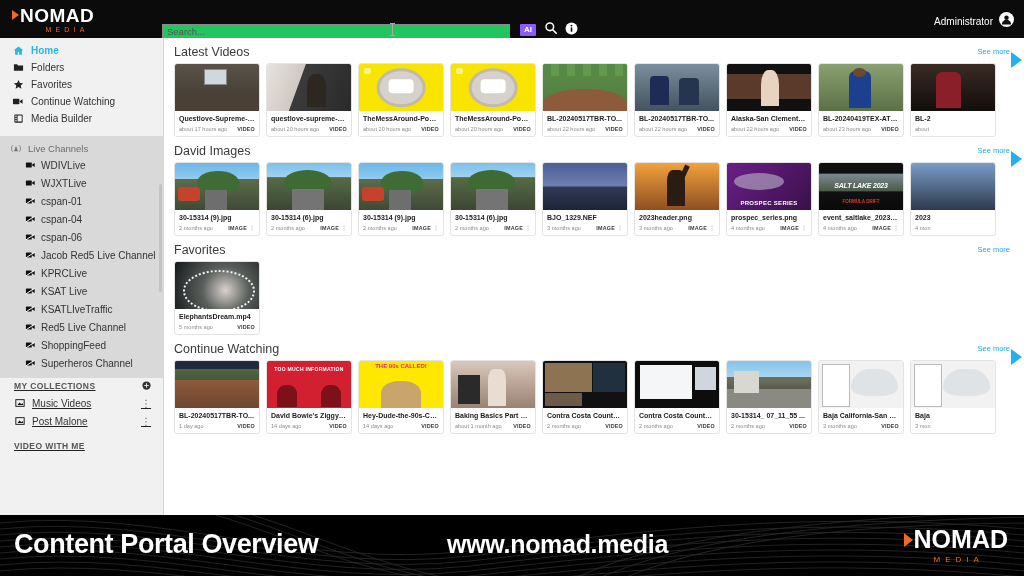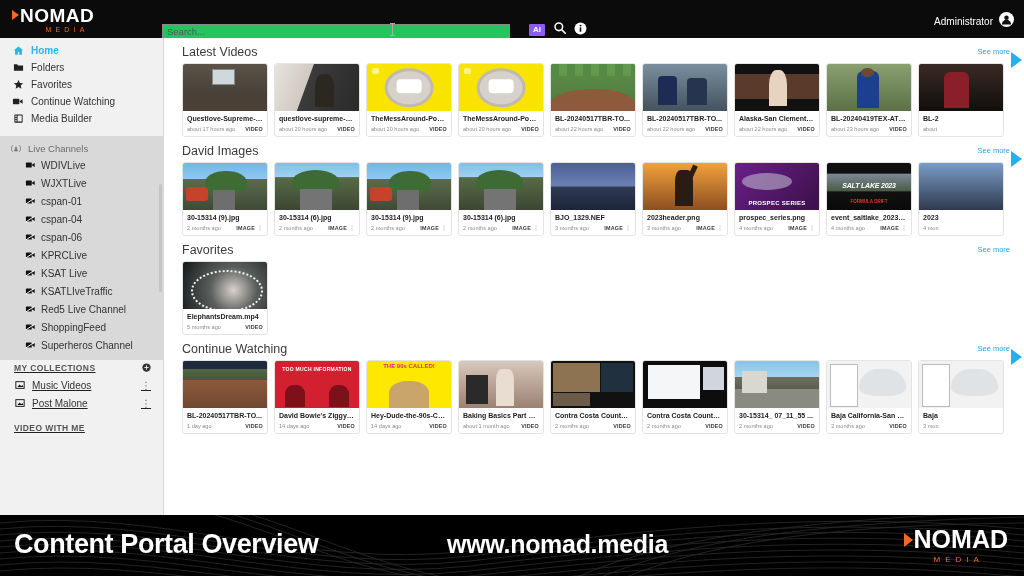--- a/index.html
+++ b/index.html
@@ -29,21 +29,21 @@
   .searchbox {
     width:348px; height:16px; background:#22c55e; border:1px solid #8a8a8a;
     font-size:9.5px; color:#555; padding:0 4px; line-height:14px;
     font-family:"Liberation Sans", sans-serif;
   }
   .searchbox::placeholder { color:#555; }
   .caret { width:1px; height:11px; background:#aaa; position:absolute; left:230px; top:3px;}
   .caret:before{content:"";position:absolute;left:-2px;top:-1px;width:5px;height:1px;background:#aaa;}
   .caret:after{content:"";position:absolute;left:-2px;bottom:-1px;width:5px;height:1px;background:#aaa;}
   .ai-btn {
-    margin-left:19px; background:#8b5cf6; color:#fff; font-size:8px; font-weight:bold;
+    margin-left:10px; background:#8b5cf6; color:#fff; font-size:8px; font-weight:bold;
     padding:2px 4px; line-height:1; border-radius:1px;
   }
   .ic-search { margin-left:8px; }
   .ic-info { margin-left:7px; }
   .user { position:absolute; right:10px; top:12px; display:flex; align-items:center; gap:6px;}
   .user-name { color:#fff; font-size:10px; }
 
   
   .body-area {
     position:absolute; top:38px; left:0; width:1024px; height:477px; background:#fff;
@@ -86,21 +86,21 @@
   .shared-head {
     padding-left:14px; height:16px; margin-top:8px; display:flex; align-items:center;
     font-size:8.5px; font-weight:bold; color:#555; letter-spacing:0.4px;
   }
   .sb-scroll {
     position:absolute; right:1px; top:146px; width:3px; height:108px;
     background:#c4c4c4; border-radius:2px;
   }
 
   
-  .content { flex:1; height:477px; background:#fff; position:relative; overflow:hidden; padding-left:10px;margin-left:8px;}
+  .content { flex:1; height:477px; background:#fff; position:relative; overflow:hidden; padding-left:10px;}
   .section { position:relative; }
   .sec-title { font-size:12.5px; color:#3a3a3a; padding:7px 0 4px 0; }
   .see-more {
     position:absolute; right:14px; top:9px; font-size:7.5px; color:#27a8e0;
   }
   .row { display:flex; gap:6px; position:relative; }
   .card {
     width:86px; flex:0 0 86px; background:#fff; border:1px solid #e3e3e3; border-radius:3px;
     overflow:hidden;
   }
@@ -366,20 +366,30 @@
             </div>
           <div class="chan">
               <span class="ico">
                 <svg width="11" height="10" viewBox="0 0 24 24">
                   <rect x="1" y="6" width="14" height="12" rx="1.5" fill="#111"></rect>
                   <path d="M16 11l6-4v10l-6-4z" fill="#111"></path>
                   <line x1="1" y1="19" x2="22" y2="5" stroke="#f1f1f1" stroke-width="2.4"></line>
                 </svg>
               </span>
               <span>cspan-06</span>
+            </div>
+          <div class="chan">
+              <span class="ico">
+                <svg width="11" height="10" viewBox="0 0 24 24">
+                  <rect x="1" y="6" width="14" height="12" rx="1.5" fill="#111"></rect>
+                  <path d="M16 11l6-4v10l-6-4z" fill="#111"></path>
+                  <line x1="1" y1="19" x2="22" y2="5" stroke="#f1f1f1" stroke-width="2.4"></line>
+                </svg>
+              </span>
+              <span>Jacob Red5 Live Channel</span>
             </div>
           <div class="chan">
               <span class="ico">
                 <svg width="11" height="10" viewBox="0 0 24 24">
                   <rect x="1" y="6" width="14" height="12" rx="1.5" fill="#111"></rect>
                   <path d="M16 11l6-4v10l-6-4z" fill="#111"></path>
                   <line x1="1" y1="19" x2="22" y2="5" stroke="#f1f1f1" stroke-width="2.4"></line>
                 </svg>
               </span>
               <span>KPRCLive</span>

